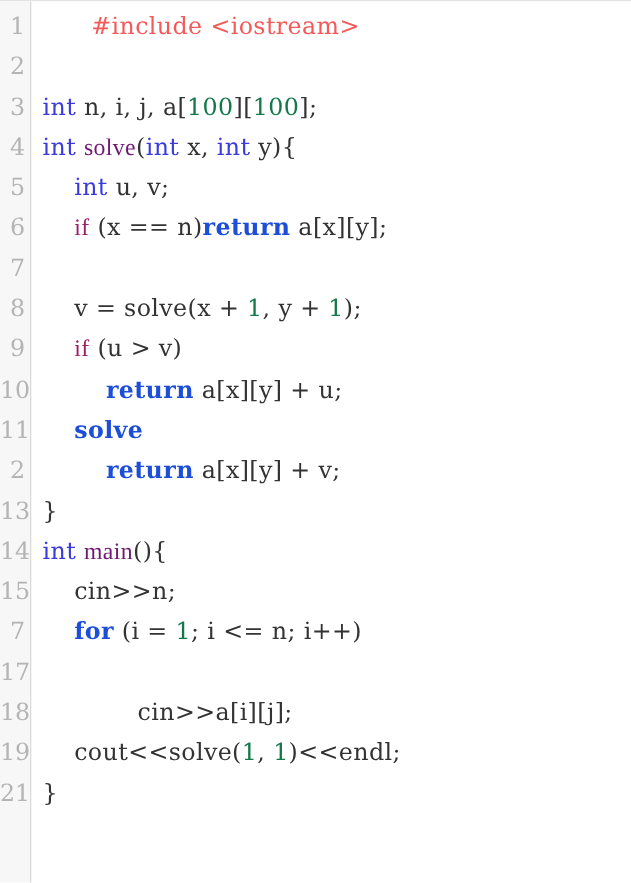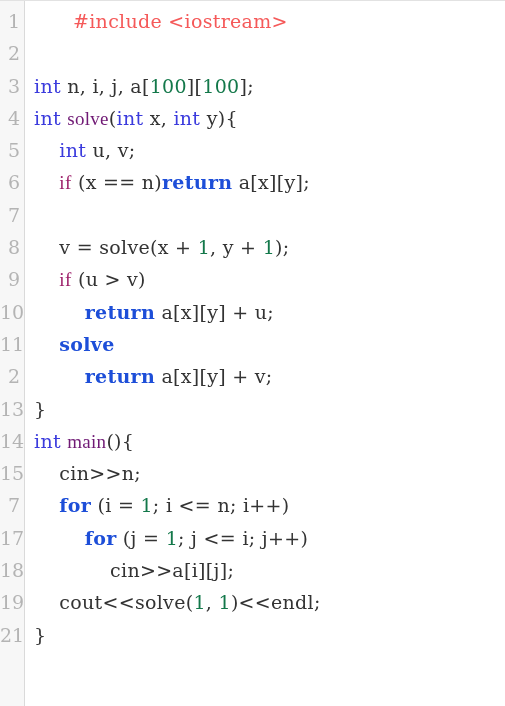--- a/index.html
+++ b/index.html
@@ -95,18 +95,18 @@
       <div class="line"><div class="ln">7</div></div>
       <div class="line"><div class="ln">8</div><div class="code"><span class="t-plain">    v = solve(x + </span><span class="t-num">1</span><span class="t-plain">, y + </span><span class="t-num">1</span><span class="t-plain">);</span></div></div>
       <div class="line"><div class="ln">9</div><div class="code"><span class="t-plain">    </span><span class="t-kw">if</span><span class="t-plain"> (u &gt; v)</span></div></div>
       <div class="line"><div class="ln">10</div><div class="code"><span class="t-plain">        </span><span class="t-kwb">return</span><span class="t-plain"> a[x][y] + u;</span></div></div>
       <div class="line"><div class="ln">11</div><div class="code"><span class="t-plain">    </span><span class="t-kwb">solve</span></div></div>
       <div class="line"><div class="ln">2</div><div class="code"><span class="t-plain">        </span><span class="t-kwb">return</span><span class="t-plain"> a[x][y] + v;</span></div></div>
       <div class="line"><div class="ln">13</div><div class="code"><span class="t-plain">}</span></div></div>
       <div class="line"><div class="ln">14</div><div class="code"><span class="t-type">int</span><span class="t-plain"> </span><span class="t-fnname">main</span><span class="t-plain">(){</span></div></div>
       <div class="line"><div class="ln">15</div><div class="code"><span class="t-plain">    cin&gt;&gt;n;</span></div></div>
       <div class="line"><div class="ln">7</div><div class="code"><span class="t-plain">    </span><span class="t-kwb">for</span><span class="t-plain"> (i = </span><span class="t-num">1</span><span class="t-plain">; i &lt;= n; i++)</span></div></div>
-      <div class="line"><div class="ln">17</div><div class="code"><span class="t-plain">        </span><span class="t-kwb">for</span><span class="t-plain"> (j = </span><span class="t-num">1</span><span class="t-plain">; j &lt;= i; j++)</span></div></div>
+      <div class="line"><div class="ln">17</div></div>
       <div class="line"><div class="ln">18</div><div class="code"><span class="t-plain">            cin&gt;&gt;a[i][j];</span></div></div>
       <div class="line"><div class="ln">19</div><div class="code"><span class="t-plain">    cout&lt;&lt;solve(</span><span class="t-num">1</span><span class="t-plain">, </span><span class="t-num">1</span><span class="t-plain">)&lt;&lt;endl;</span></div></div>
       <div class="line"><div class="ln">21</div><div class="code"><span class="t-plain">}</span></div></div>
     </div>
 </div>
 
 </body></html>

